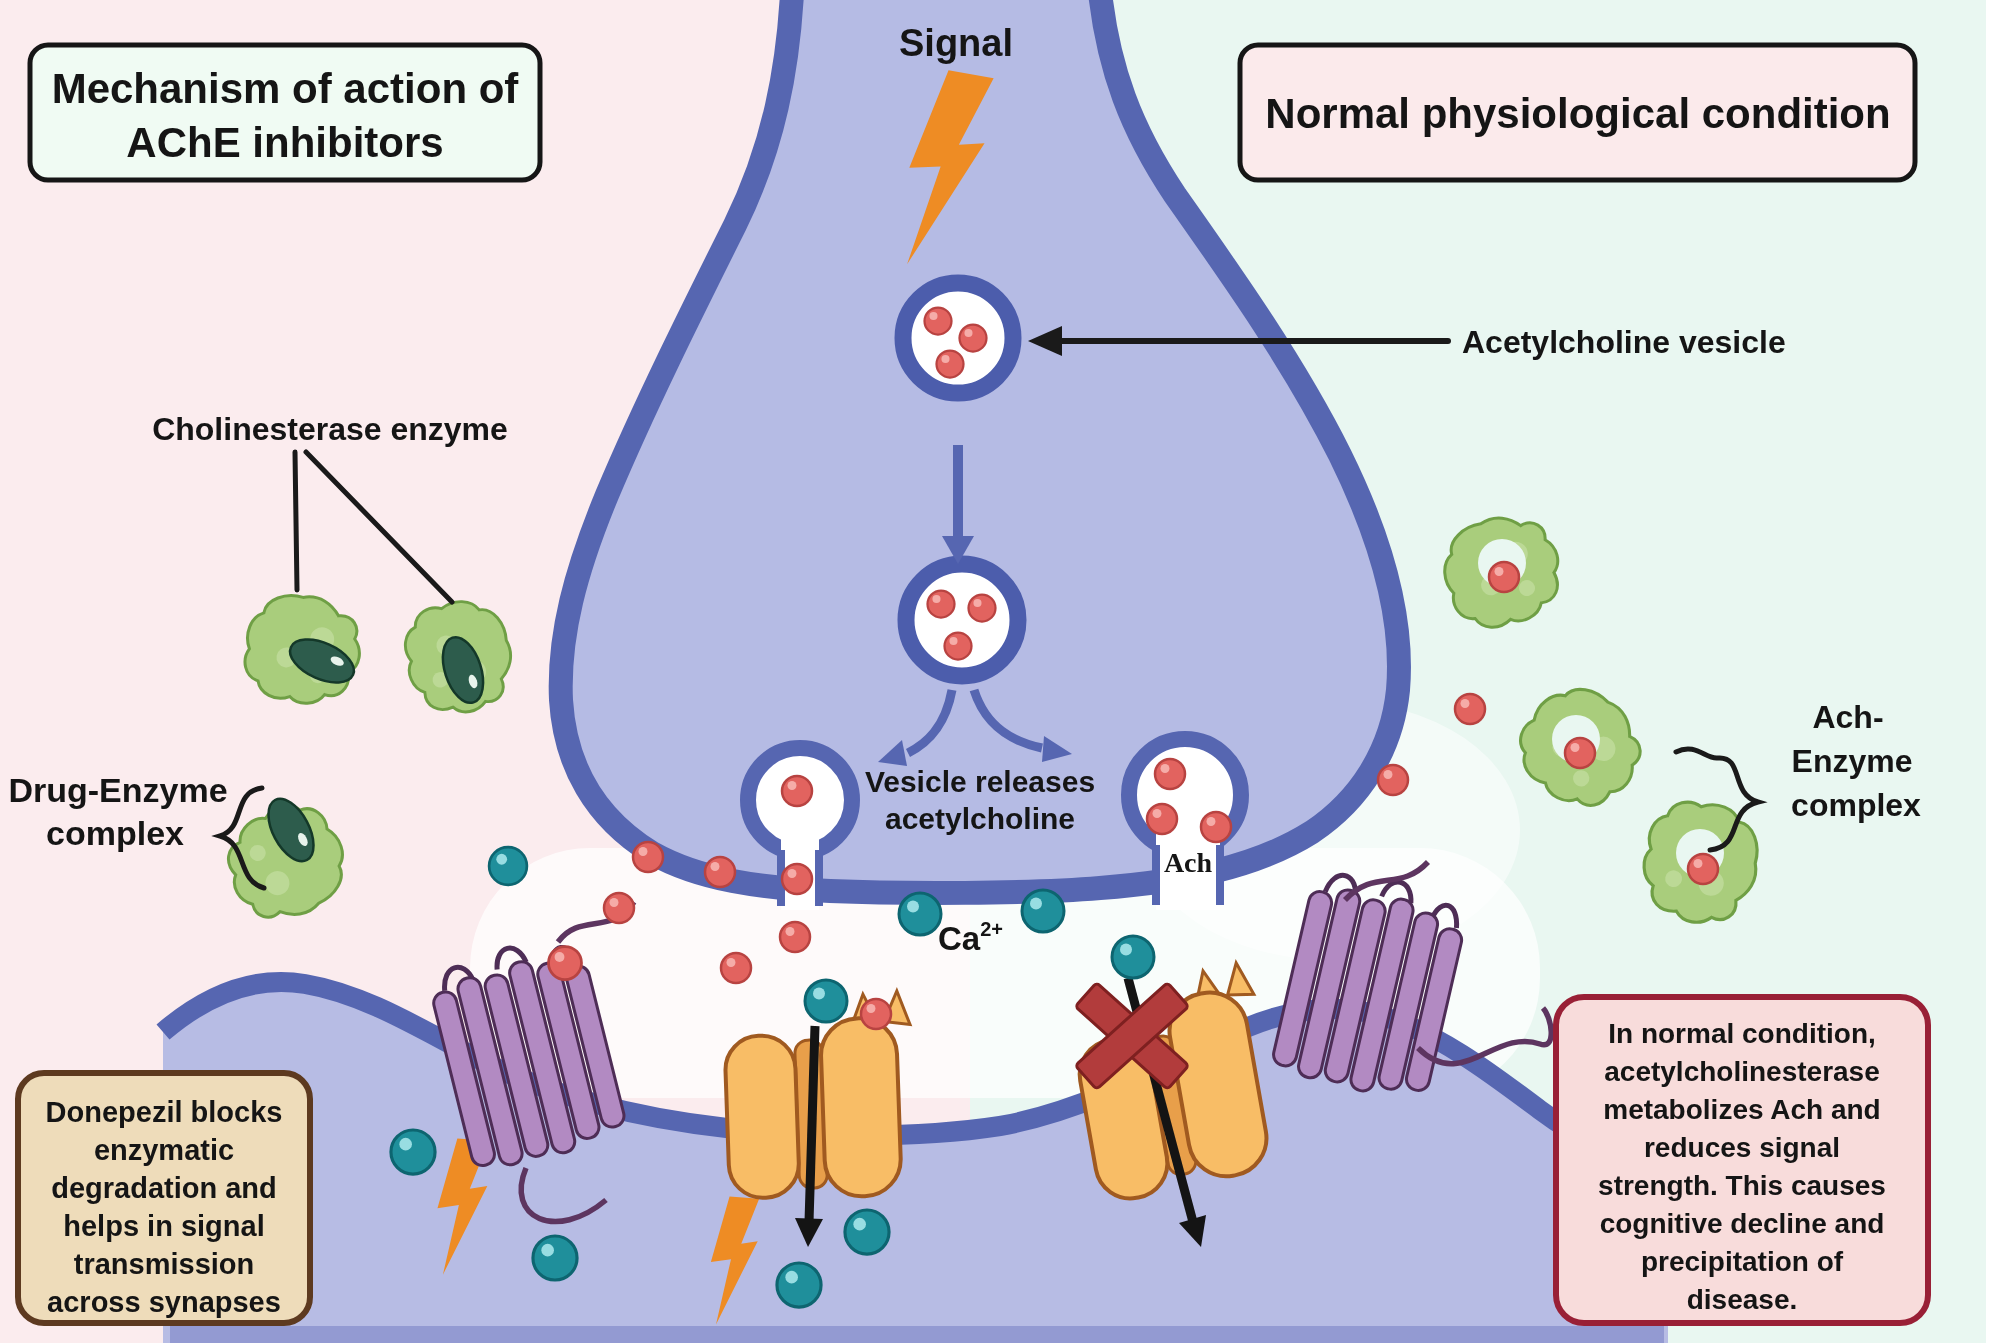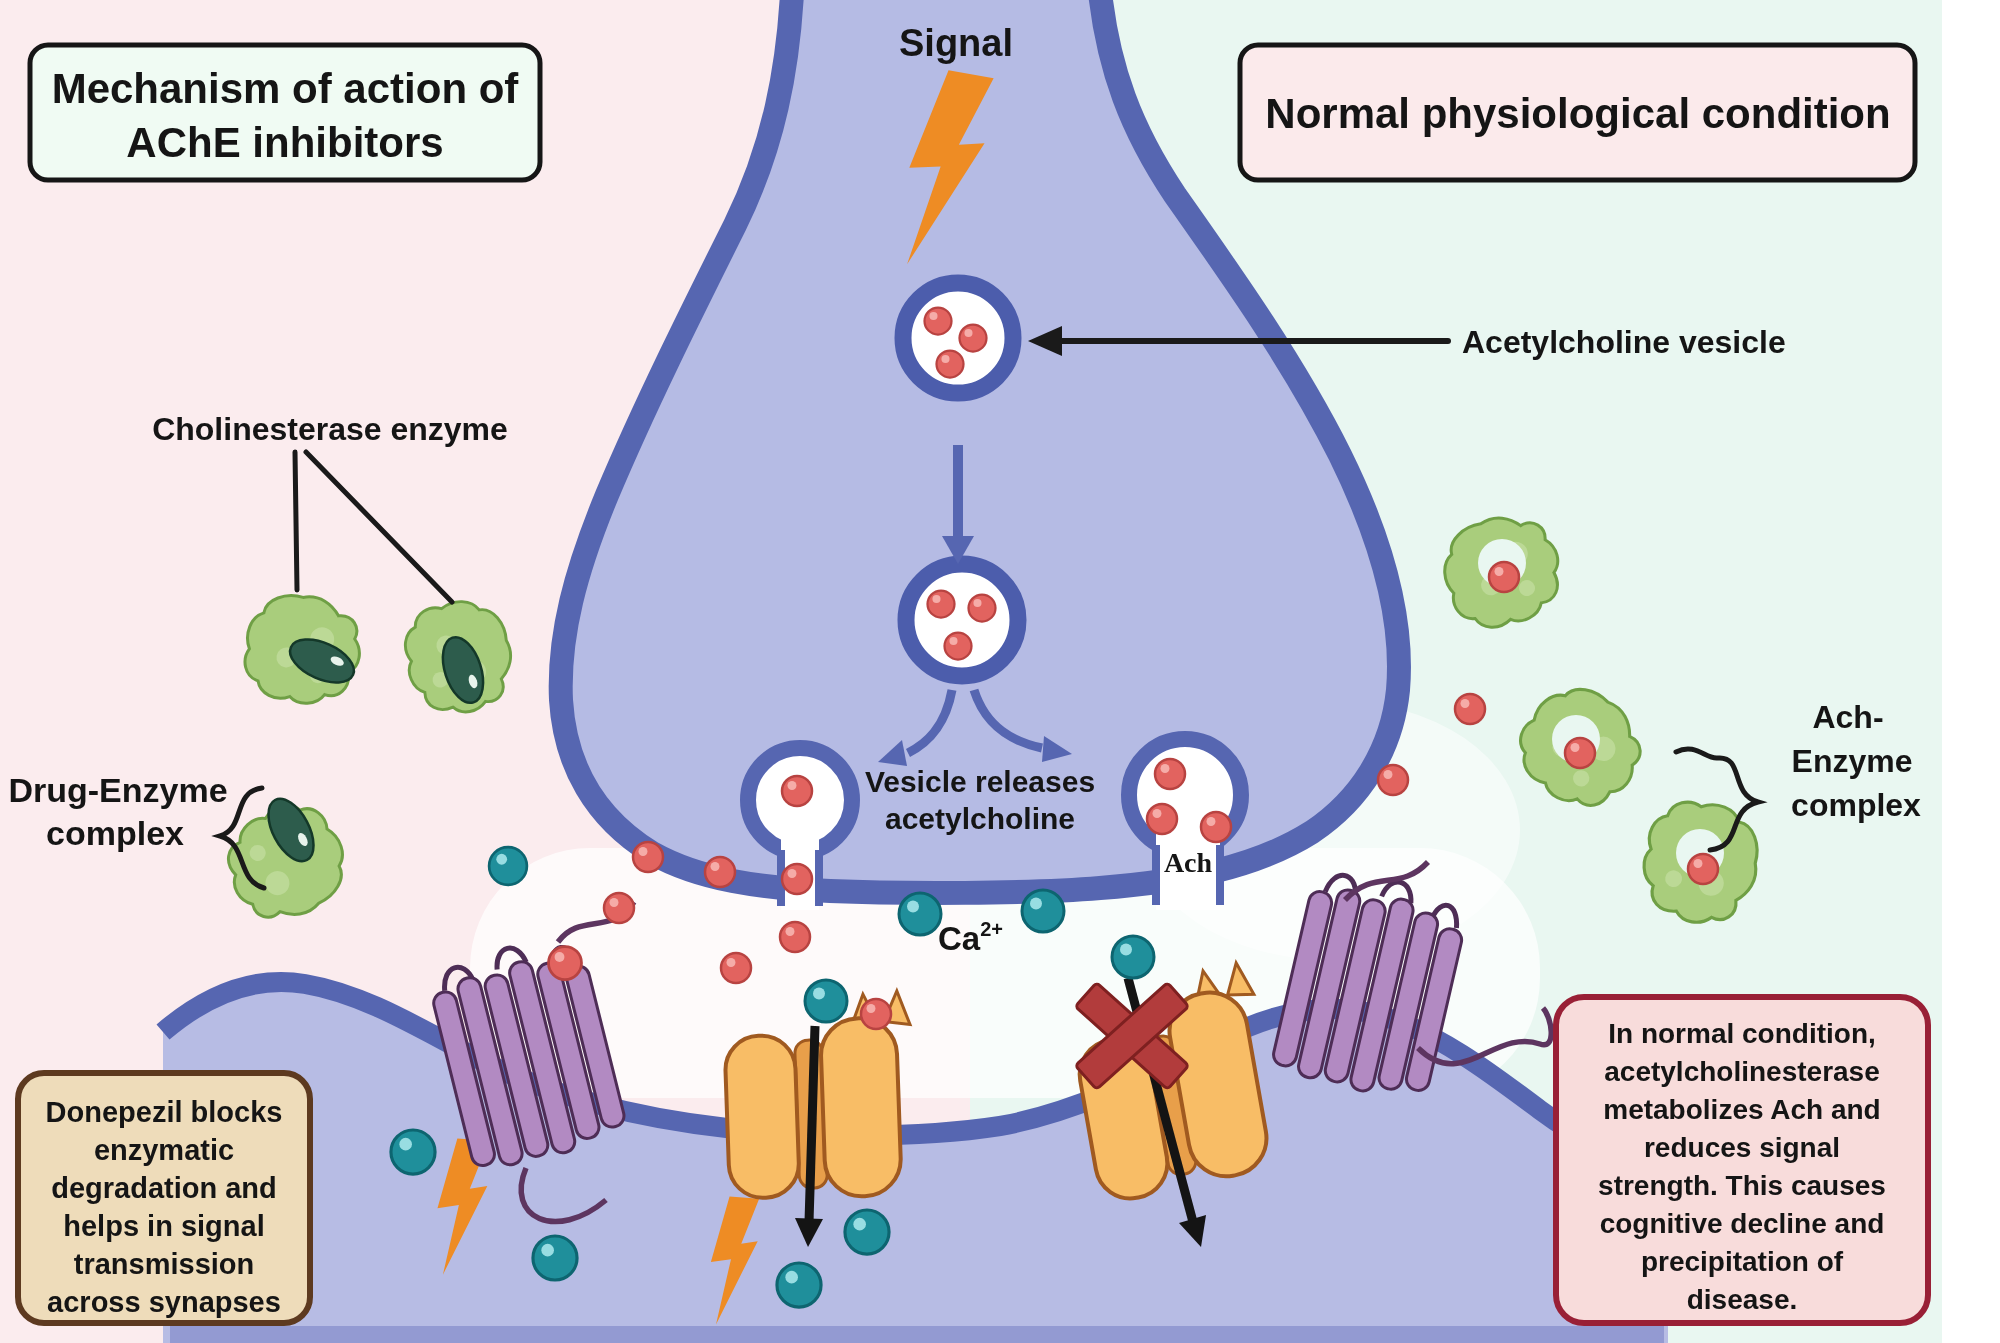--- a/index.html
+++ b/index.html
@@ -1,16 +1,16 @@
 <!DOCTYPE html>
 <html><head>
 <meta charset="utf-8">
 <style>
   html,body{margin:0;padding:0;background:#ffffff;}
-  .stage{position:relative;width:1942px;height:1343px;overflow:hidden;font-family:"Liberation Sans",sans-serif;}
+  .stage{position:relative;width:1942px;height:1343px;overflow:hidden;font-family:"Liberation Sans",sans-serif;padding-left:44px;}
   svg{position:absolute;left:0;top:0;display:block;}
   text{font-family:"Liberation Sans",sans-serif;font-weight:700;fill:#151515;}
   .serif{font-family:"Liberation Serif",serif;}
 </style>
 </head>
 <body>
 
 <div class="stage">
 <svg width="2000" height="1343" viewBox="0 0 2000 1343">
   <defs>

